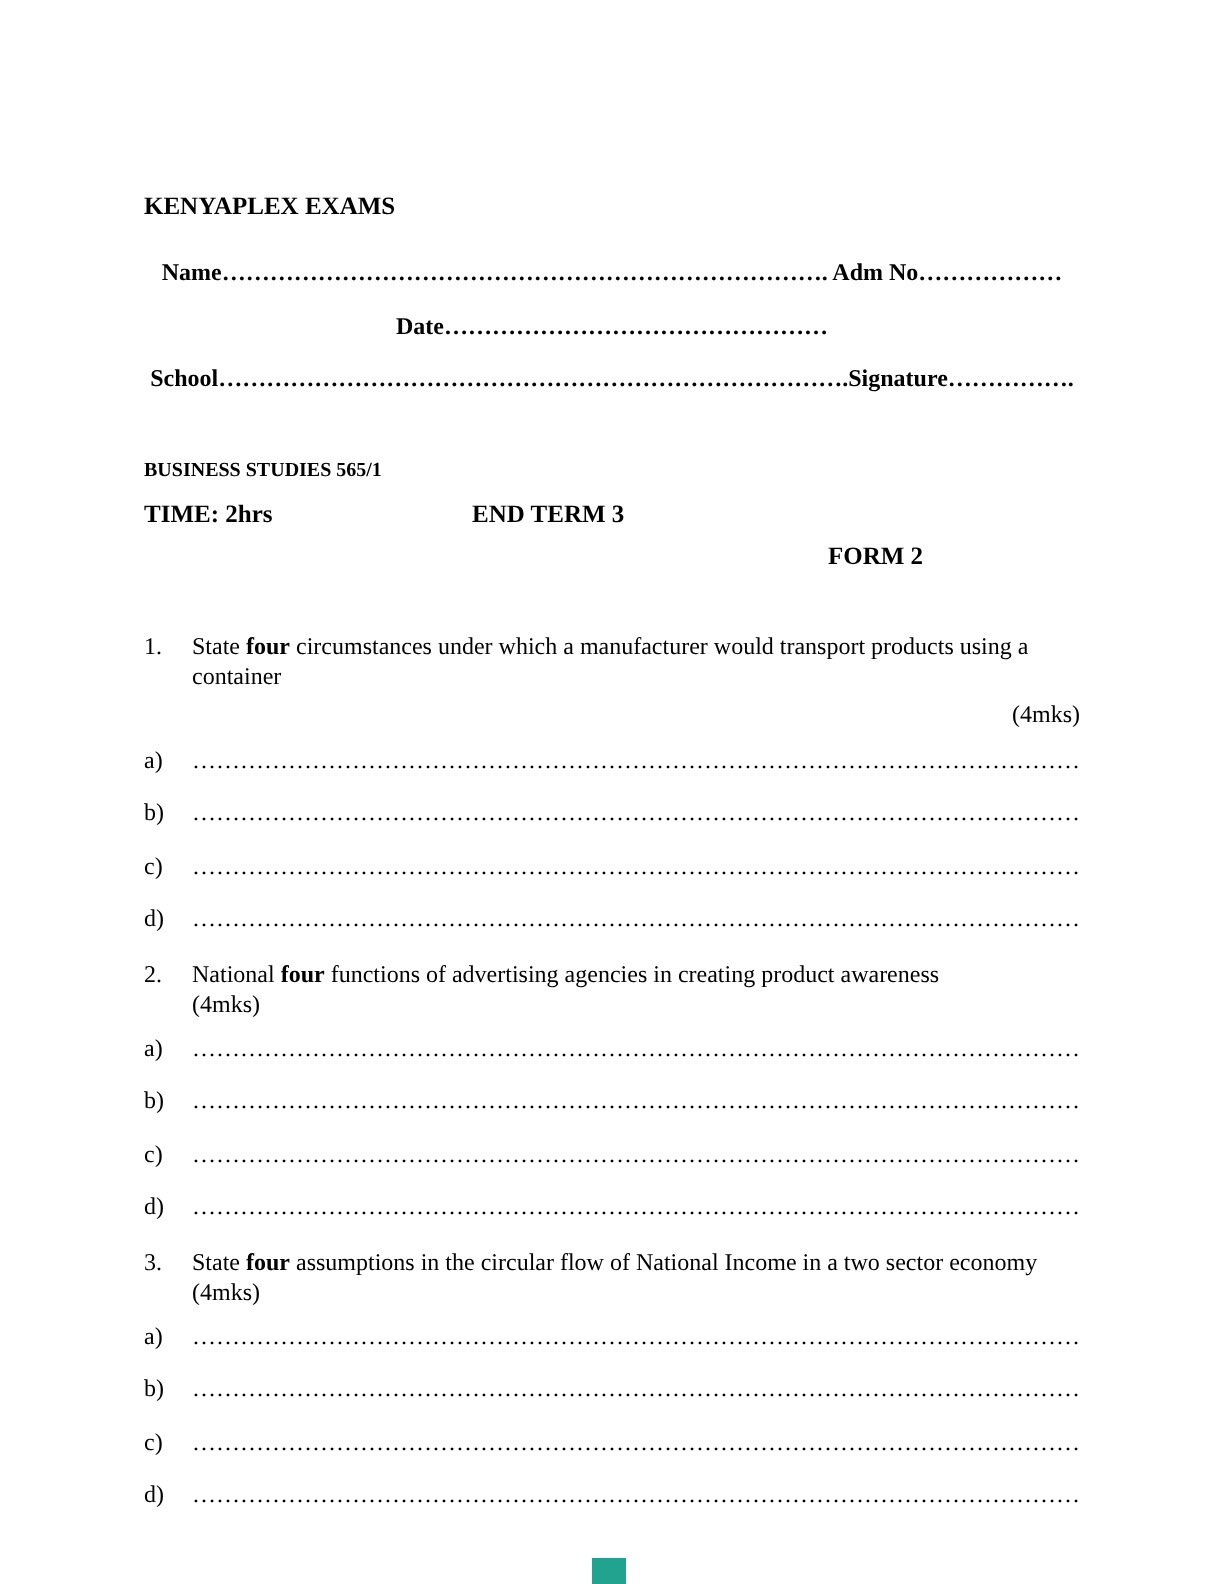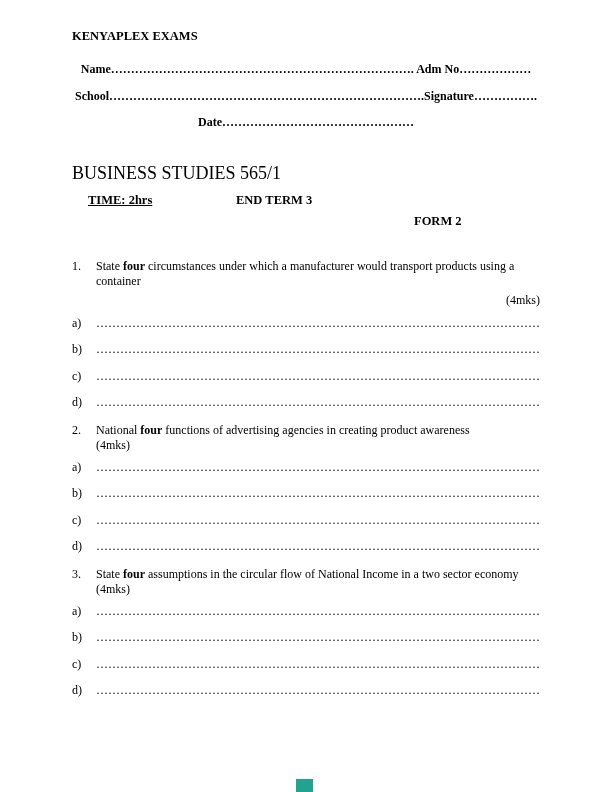--- a/index.html
+++ b/index.html
@@ -6,48 +6,48 @@
   html, body { margin: 0; padding: 0; }
   body {
     width: 612px;
     height: 792px;
     background: #ffffff;
     color: #000000;
     font-family: "Liberation Serif", serif;
     position: relative;
     overflow: hidden;
   }
-  .page { padding: 29px 72px 0 72px; }
+  .page { padding: 96px 72px 0 72px; }
 
   .doc-title {
     font-weight: bold;
     font-size: 12.5px;
     margin: 0 0 12px 0;
   }
   .fill-line {
     font-weight: bold;
     font-size: 12px;
     line-height: 26.5px;
     white-space: nowrap;
     overflow: hidden;
     text-align: center;
   }
   .subject {
-    font-weight: normal;
-    font-size: 18px;
+    font-weight: bold;
+    font-size: 10px;
     margin-top: 27px;
   }
   .meta-row {
     position: relative;
     margin-top: 9px;
     height: 16px;
     font-weight: bold;
     font-size: 12.5px;
   }
-  .meta-time { position: absolute; left: 16px; text-decoration: underline; }
+  .meta-time { position: absolute; left: 0; }
   .meta-term { position: absolute; left: 164px; }
   .meta-form { position: absolute; left: 342px; margin-top: 21px; }
 
   .questions { margin-top: 50px; font-size: 12px; }
   .question { margin-bottom: 7px; }
   .q-row { display: flex; }
   .q-num { flex: 0 0 24px; }
   .q-text { flex: 1; line-height: 15.5px; }
   .q-bold { font-weight: bold; text-align: center; }
   .marks-right { text-align: right; margin: 3px 0 2px 0; }
@@ -76,23 +76,23 @@
 </style>
 </head>
 <body>
 
 <div class="page">
 
   <div class="doc-title">KENYAPLEX EXAMS</div>
 
   <div class="fill-line"><span>Name</span><span>………………………………………………………………….</span><span> Adm No</span><span>………………</span></div>
 
+  <div class="fill-line"><span>Date</span><span>…………………………………………</span></div>
+
   <div class="fill-line"><span>School</span><span>…………………………………………………………………….</span><span>Signature</span><span>…………….</span></div>
-
-  <div class="fill-line"><span>Date</span><span>…………………………………………</span></div>
 
   <div class="subject">BUSINESS STUDIES 565/1</div>
 
   <div class="meta-row">
     <span class="meta-time">TIME: 2hrs</span>
     <span class="meta-term">END TERM 3</span>
     <span class="meta-form">FORM 2</span>
   </div>
 
   <div class="questions">

